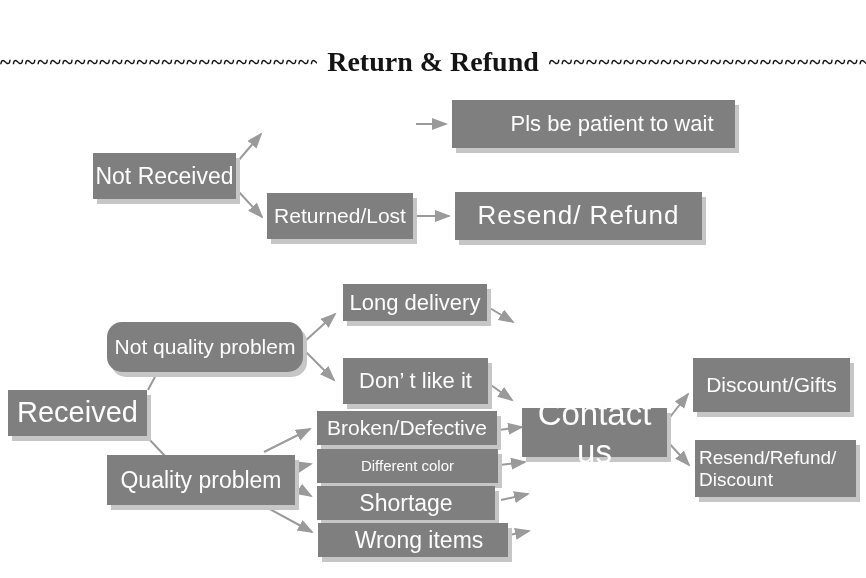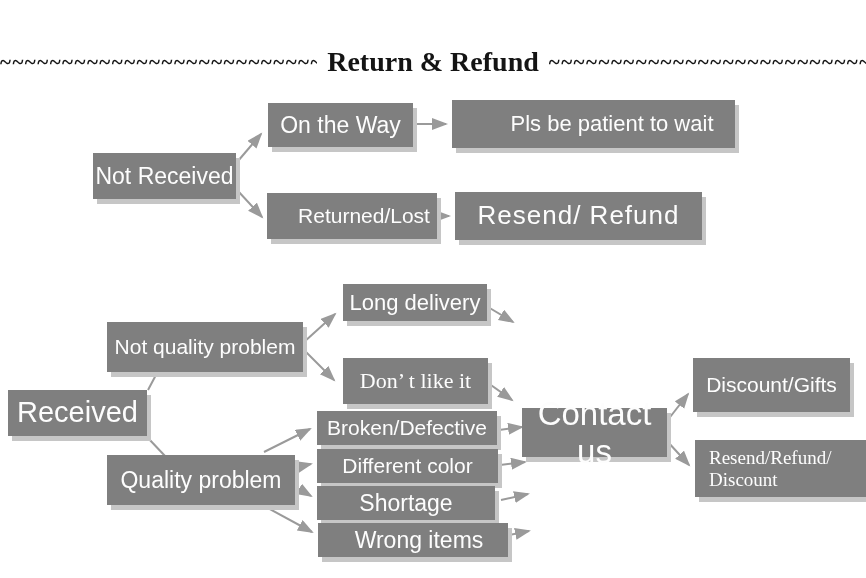--- a/index.html
+++ b/index.html
@@ -53,22 +53,21 @@
     background: var(--box-bg, #7f7f7f);
     color: var(--box-text, #ffffff);
     box-shadow: 4px 5px 0 var(--box-shadow, #c6c6c6);
     white-space: pre-line;
     text-align: center;
     line-height: 1.15;
   }
   .node.align-left {
     justify-content: flex-start;
     text-align: left;
-    padding-left: 14px;
-    font-family: Liberation Serif, serif;
+    padding-left: 4px;
   }
 </style>
 </head>
 <body>
 
 <div class="stage">
 
   <div class="title-row">
     <span class="tildes tildes-left">~~~~~~~~~~~~~~~~~~~~~~~~~~~~~~~~~~~~~~~~</span>
     <h1 class="main-title">Return &amp; Refund</h1>
@@ -98,31 +97,30 @@
         <line x1="266" y1="507" x2="312" y2="532" stroke="#9a9a9a" stroke-width="2" marker-end="url(#ah)"></line>
         <line x1="499" y1="430" x2="522" y2="427" stroke="#9a9a9a" stroke-width="2" marker-end="url(#ah)"></line>
         <line x1="500" y1="465" x2="525" y2="462" stroke="#9a9a9a" stroke-width="2" marker-end="url(#ah)"></line>
         <line x1="501" y1="500" x2="528" y2="494" stroke="#9a9a9a" stroke-width="2" marker-end="url(#ah)"></line>
         <line x1="500" y1="537" x2="529" y2="531" stroke="#9a9a9a" stroke-width="2" marker-end="url(#ah)"></line>
         <line x1="667" y1="421" x2="688" y2="394" stroke="#9a9a9a" stroke-width="2" marker-end="url(#ah)"></line>
         <line x1="667" y1="441" x2="689" y2="465" stroke="#9a9a9a" stroke-width="2" marker-end="url(#ah)"></line>
       </svg>
 
   <div class="node" style="left: 93px; top: 153px; width: 143px; height: 46px; font-size: 23px;">Not Received</div>
-      <div class="node" style="left: 268px; top: 103px; width: 145px; height: 44px; font-size: 23px;">On the Way</div>
-      <div class="node" style="left: 267px; top: 193px; width: 146px; height: 46px; font-size: 21px; padding-left: 24px;">Returned/Lost</div>
+      <div class="node" style="left: 267px; top: 193px; width: 146px; height: 46px; font-size: 21px;">Returned/Lost</div>
       <div class="node" style="left: 452px; top: 100px; width: 246px; height: 48px; font-size: 22px; padding-left: 37px;">Pls be patient to wait</div>
       <div class="node" style="left: 455px; top: 192px; width: 247px; height: 48px; font-size: 26px; letter-spacing: 1px;">Resend/ Refund</div>
       <div class="node" style="left: 8px; top: 390px; width: 139px; height: 46px; font-size: 29px;">Received</div>
-      <div class="node" style="left: 107px; top: 322px; width: 196px; height: 50px; font-size: 21px;">Not quality problem</div>
+      <div class="node" style="left: 107px; top: 322px; width: 196px; height: 50px; font-size: 21px; border-radius: 15px;">Not quality problem</div>
       <div class="node" style="left: 107px; top: 455px; width: 188px; height: 50px; font-size: 23px;">Quality problem</div>
       <div class="node" style="left: 343px; top: 284px; width: 144px; height: 37px; font-size: 22px;">Long delivery</div>
-      <div class="node" style="left: 343px; top: 358px; width: 145px; height: 46px; font-size: 22px; font-family: Liberation Serif, serif;">Don’ t like it</div>
+      <div class="node" style="left: 343px; top: 358px; width: 145px; height: 46px; font-size: 22px;">Don’ t like it</div>
       <div class="node" style="left: 317px; top: 411px; width: 180px; height: 34px; font-size: 21px;">Broken/Defective</div>
-      <div class="node" style="left: 317px; top: 449px; width: 181px; height: 34px; font-size: 21px;">Different color</div>
+      <div class="node" style="left: 317px; top: 449px; width: 181px; height: 34px; font-size: 15px;">Different color</div>
       <div class="node" style="left: 317px; top: 486px; width: 178px; height: 34px; font-size: 23px;">Shortage</div>
       <div class="node" style="left: 318px; top: 523px; width: 178px; height: 34px; font-size: 23px; padding-left: 12px;">Wrong items</div>
       <div class="node" style="left: 522px; top: 408px; width: 145px; height: 49px; font-size: 33px;">Contact us</div>
       <div class="node" style="left: 693px; top: 358px; width: 157px; height: 54px; font-size: 21px;">Discount/Gifts</div>
       <div class="node align-left" style="left: 695px; top: 440px; width: 157px; height: 57px; font-size: 19px;">Resend/Refund/
 Discount</div>
     </div>
 
 </div>
 

